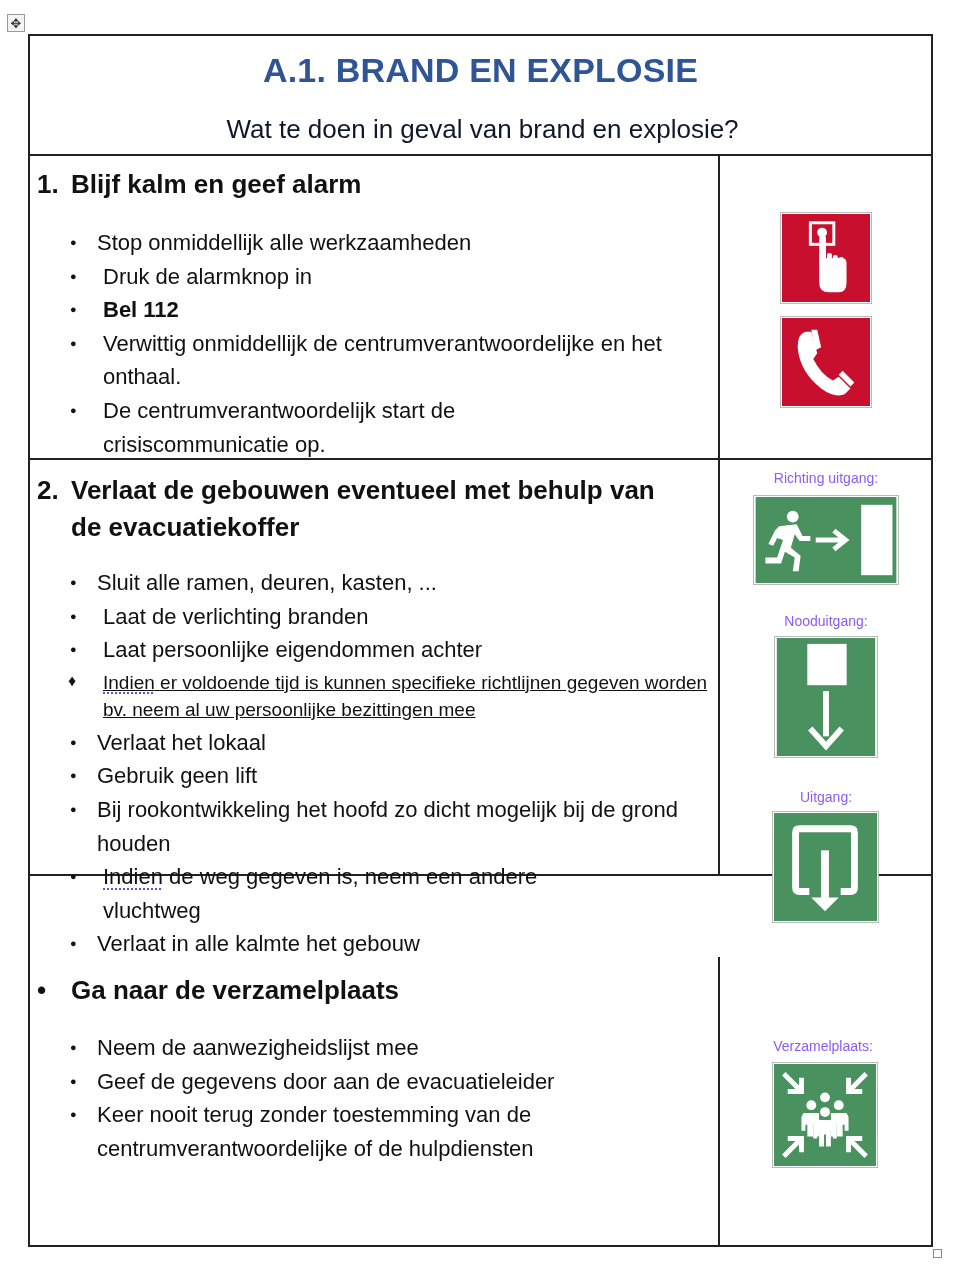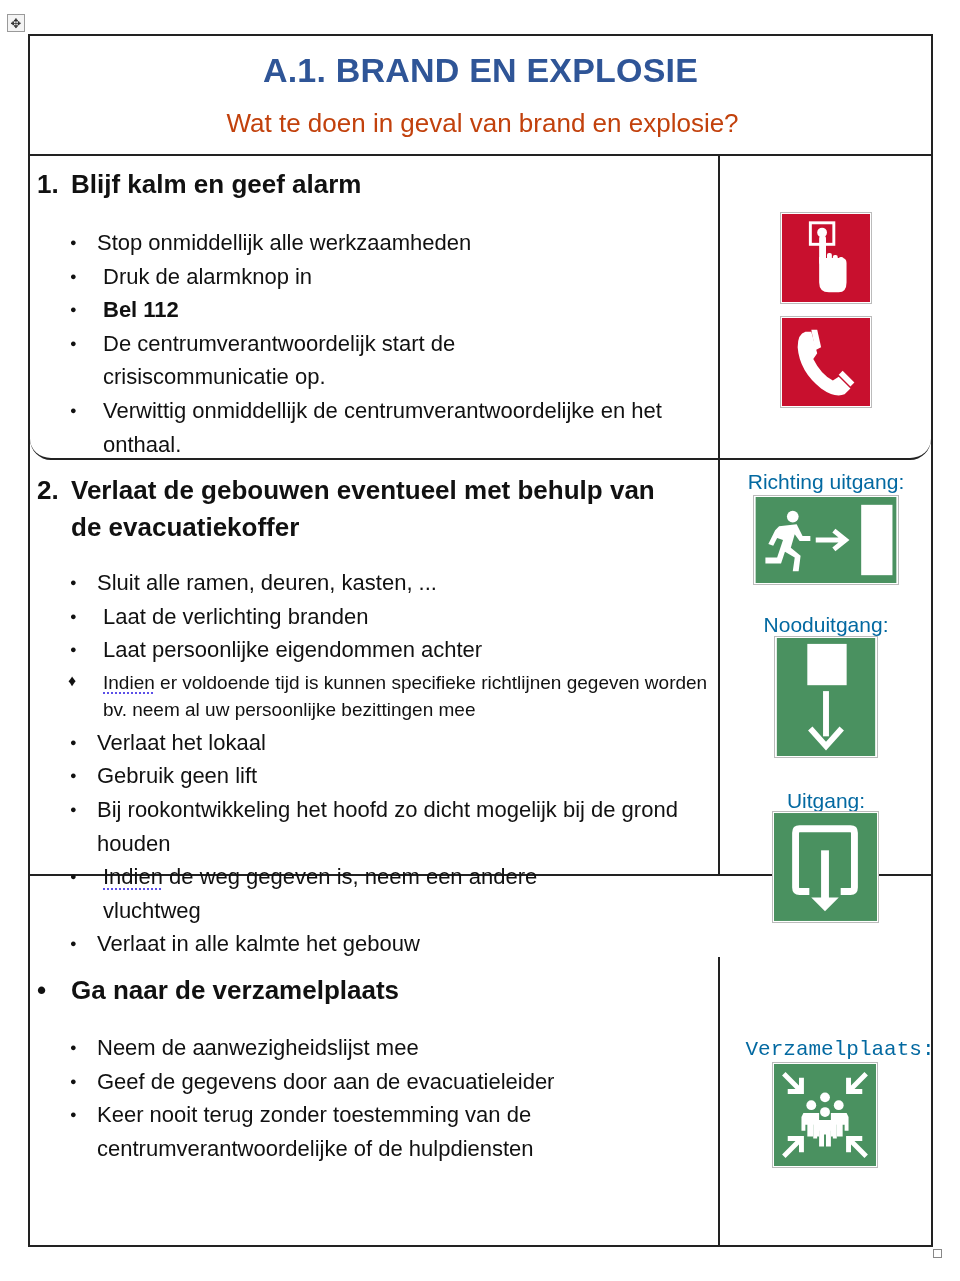--- a/index.html
+++ b/index.html
@@ -12,44 +12,44 @@
   .resize-handle { position:absolute; left:933px; top:1249px; width:9px; height:9px;
     border:1px solid #888; background:#fff; box-sizing:border-box; }
 
   .tbl { position:absolute; left:28px; top:34px; width:905px; height:1213px;
     border:2px solid #222; box-sizing:border-box; }
   .row { position:absolute; left:0; right:0; box-sizing:border-box; }
   .row + .row { }
   .hdr { top:0; height:120px; border-bottom:2px solid #222; text-align:center; }
   .hdr h1 { margin:0; position:absolute; left:0; right:0; top:15px;
     font-size:34px; font-weight:bold; color:#2f5597; letter-spacing:0.2px; }
-  .hdr h2 { margin:2px; position:absolute; left:4px; right:0; top:70px;
-    font-size:26px; font-weight:normal; color:#c2410c; }
+  .hdr h2 { margin:8px; position:absolute; left:4px; right:0; top:70px;
+    font-size:26px; font-weight:normal; color:#0f172a; }
 
   .sec { border-bottom:2px solid #222; }
   .sec .left { position:absolute; left:0; top:0; bottom:0; width:690px; border-right:2px solid #222; box-sizing:border-box; }
   .sec .right { position:absolute; left:690px; top:0; bottom:0; right:0; }
-  .s1 { top:120px; height:304px;border-radius:21px; }
+  .s1 { top:120px; height:304px; }
   .s2 { top:424px; height:416px; }
   .s3 { top:921px; height:290px; border-bottom:none;border-radius:28px; }
 
   .title { position:absolute; left:7px; font-size:26px; font-weight:bold; line-height:37px; }
   .title .num { display:inline-block; width:34px; }
   .title .txt { display:inline-block; vertical-align:top; width:620px; }
 
   ul.items { position:absolute; left:40px; margin:0; padding:0; list-style:none; width:640px; }
   ul.items li { position:relative; font-size:22px; line-height:33.6px; padding-left:27px; }
   ul.items li.ind { padding-left:33px; }
   ul.items li::before { content:"●"; position:absolute; left:0; top:0; font-size:11px; }
-  ul.items li.small { font-size:19px; line-height:27px; }
+  ul.items li.small { font-size:19px; line-height:27px;text-decoration:underline; }
   ul.items li.diamond::before { content:"♦"; font-size:16px; left:-2px; }
   .bold { font-weight:bold; }
   .squig { text-decoration: underline dotted #5b4fe8; text-underline-offset:4px; text-decoration-thickness:2px; }
 
-  .sign-label { position:absolute; font-size:21px; color:#0369a1; text-align:center; width:200px; }
+  .sign-label { position:absolute; font-size:14px; color:#8b5cf6; text-align:center; width:200px; }
   .sign { position:absolute; border:1px solid #bbb; box-sizing:border-box; padding:2px; background:#fff; }
   .sign svg { display:block; width:100%; height:100%; }
 </style>
 </head>
 <body>
 
 <div class="move-handle">✥</div>
 
 <div class="tbl">
 
@@ -60,22 +60,22 @@
 
   <div class="row sec s1">
     <div class="left">
       <div class="title" style="top:10px;">
         <span class="num">1.</span><span class="txt">Blijf kalm en geef alarm</span>
       </div>
       <ul class="items" style="top:70px;">
         <li>Stop onmiddellijk alle werkzaamheden</li>
         <li class="ind">Druk de alarmknop in</li>
         <li class="ind bold">Bel 112</li>
+        <li class="ind" style="width:590px;">Verwittig onmiddellijk de centrumverantwoordelijke en het onthaal.</li>
         <li class="ind" style="width:420px;">De centrumverantwoordelijk start de crisiscommunicatie op.</li>
-        <li class="ind" style="width:590px;">Verwittig onmiddellijk de centrumverantwoordelijke en het onthaal.</li>
       </ul>
     </div>
     <div class="right">
       <div class="sign" style="left:60px; top:56px; width:92px; height:92px; padding:1px;">
         <svg viewBox="0 0 90 90">
           <rect x="0" y="0" width="90" height="90" fill="#c8102e"></rect>
           <rect x="29" y="9" width="24" height="22" fill="none" stroke="#fff" stroke-width="3"></rect>
           <circle cx="41" cy="19" r="5" fill="#fff"></circle>
           <rect x="38" y="22" width="7" height="30" rx="3" fill="#fff"></rect>
           <path d="M38 44 L38 70 Q38 80 48 80 L58 80 Q66 80 66 70 L66 50 Q66 45 61 45 L45 45 Z" fill="#fff"></path>
@@ -149,21 +149,21 @@
       <div class="title" style="top:15px;">
         <span class="num">•</span><span class="txt">Ga naar de verzamelplaats</span>
       </div>
       <ul class="items" style="top:74px;">
         <li>Neem de aanwezigheidslijst mee</li>
         <li>Geef de gegevens door aan de evacuatieleider</li>
         <li style="width:545px;">Keer nooit terug zonder toestemming van de centrumverantwoordelijke of de hulpdiensten</li>
       </ul>
     </div>
     <div class="right">
-      <div class="sign-label" style="left:20px; top:81px;font-family:Liberation Mono, monospace;">Verzamelplaats:</div>
+      <div class="sign-label" style="left:3px; top:81px;">Verzamelplaats:</div>
       <div class="sign" style="left:52px; top:105px; width:106px; height:106px; padding:1px;">
         <svg viewBox="0 0 104 104">
           <rect x="0" y="0" width="104" height="104" fill="#4a9160"></rect>
           <g stroke="#fff" stroke-width="5" fill="none">
             <path d="M10 10 L28 28 M14 28 L28 28 L28 14"></path>
             <path d="M94 10 L76 28 M90 28 L76 28 L76 14"></path>
             <path d="M10 94 L28 76 M14 76 L28 76 L28 90"></path>
             <path d="M94 94 L76 76 M90 76 L76 76 L76 90"></path>
           </g>
           <g fill="#fff">

